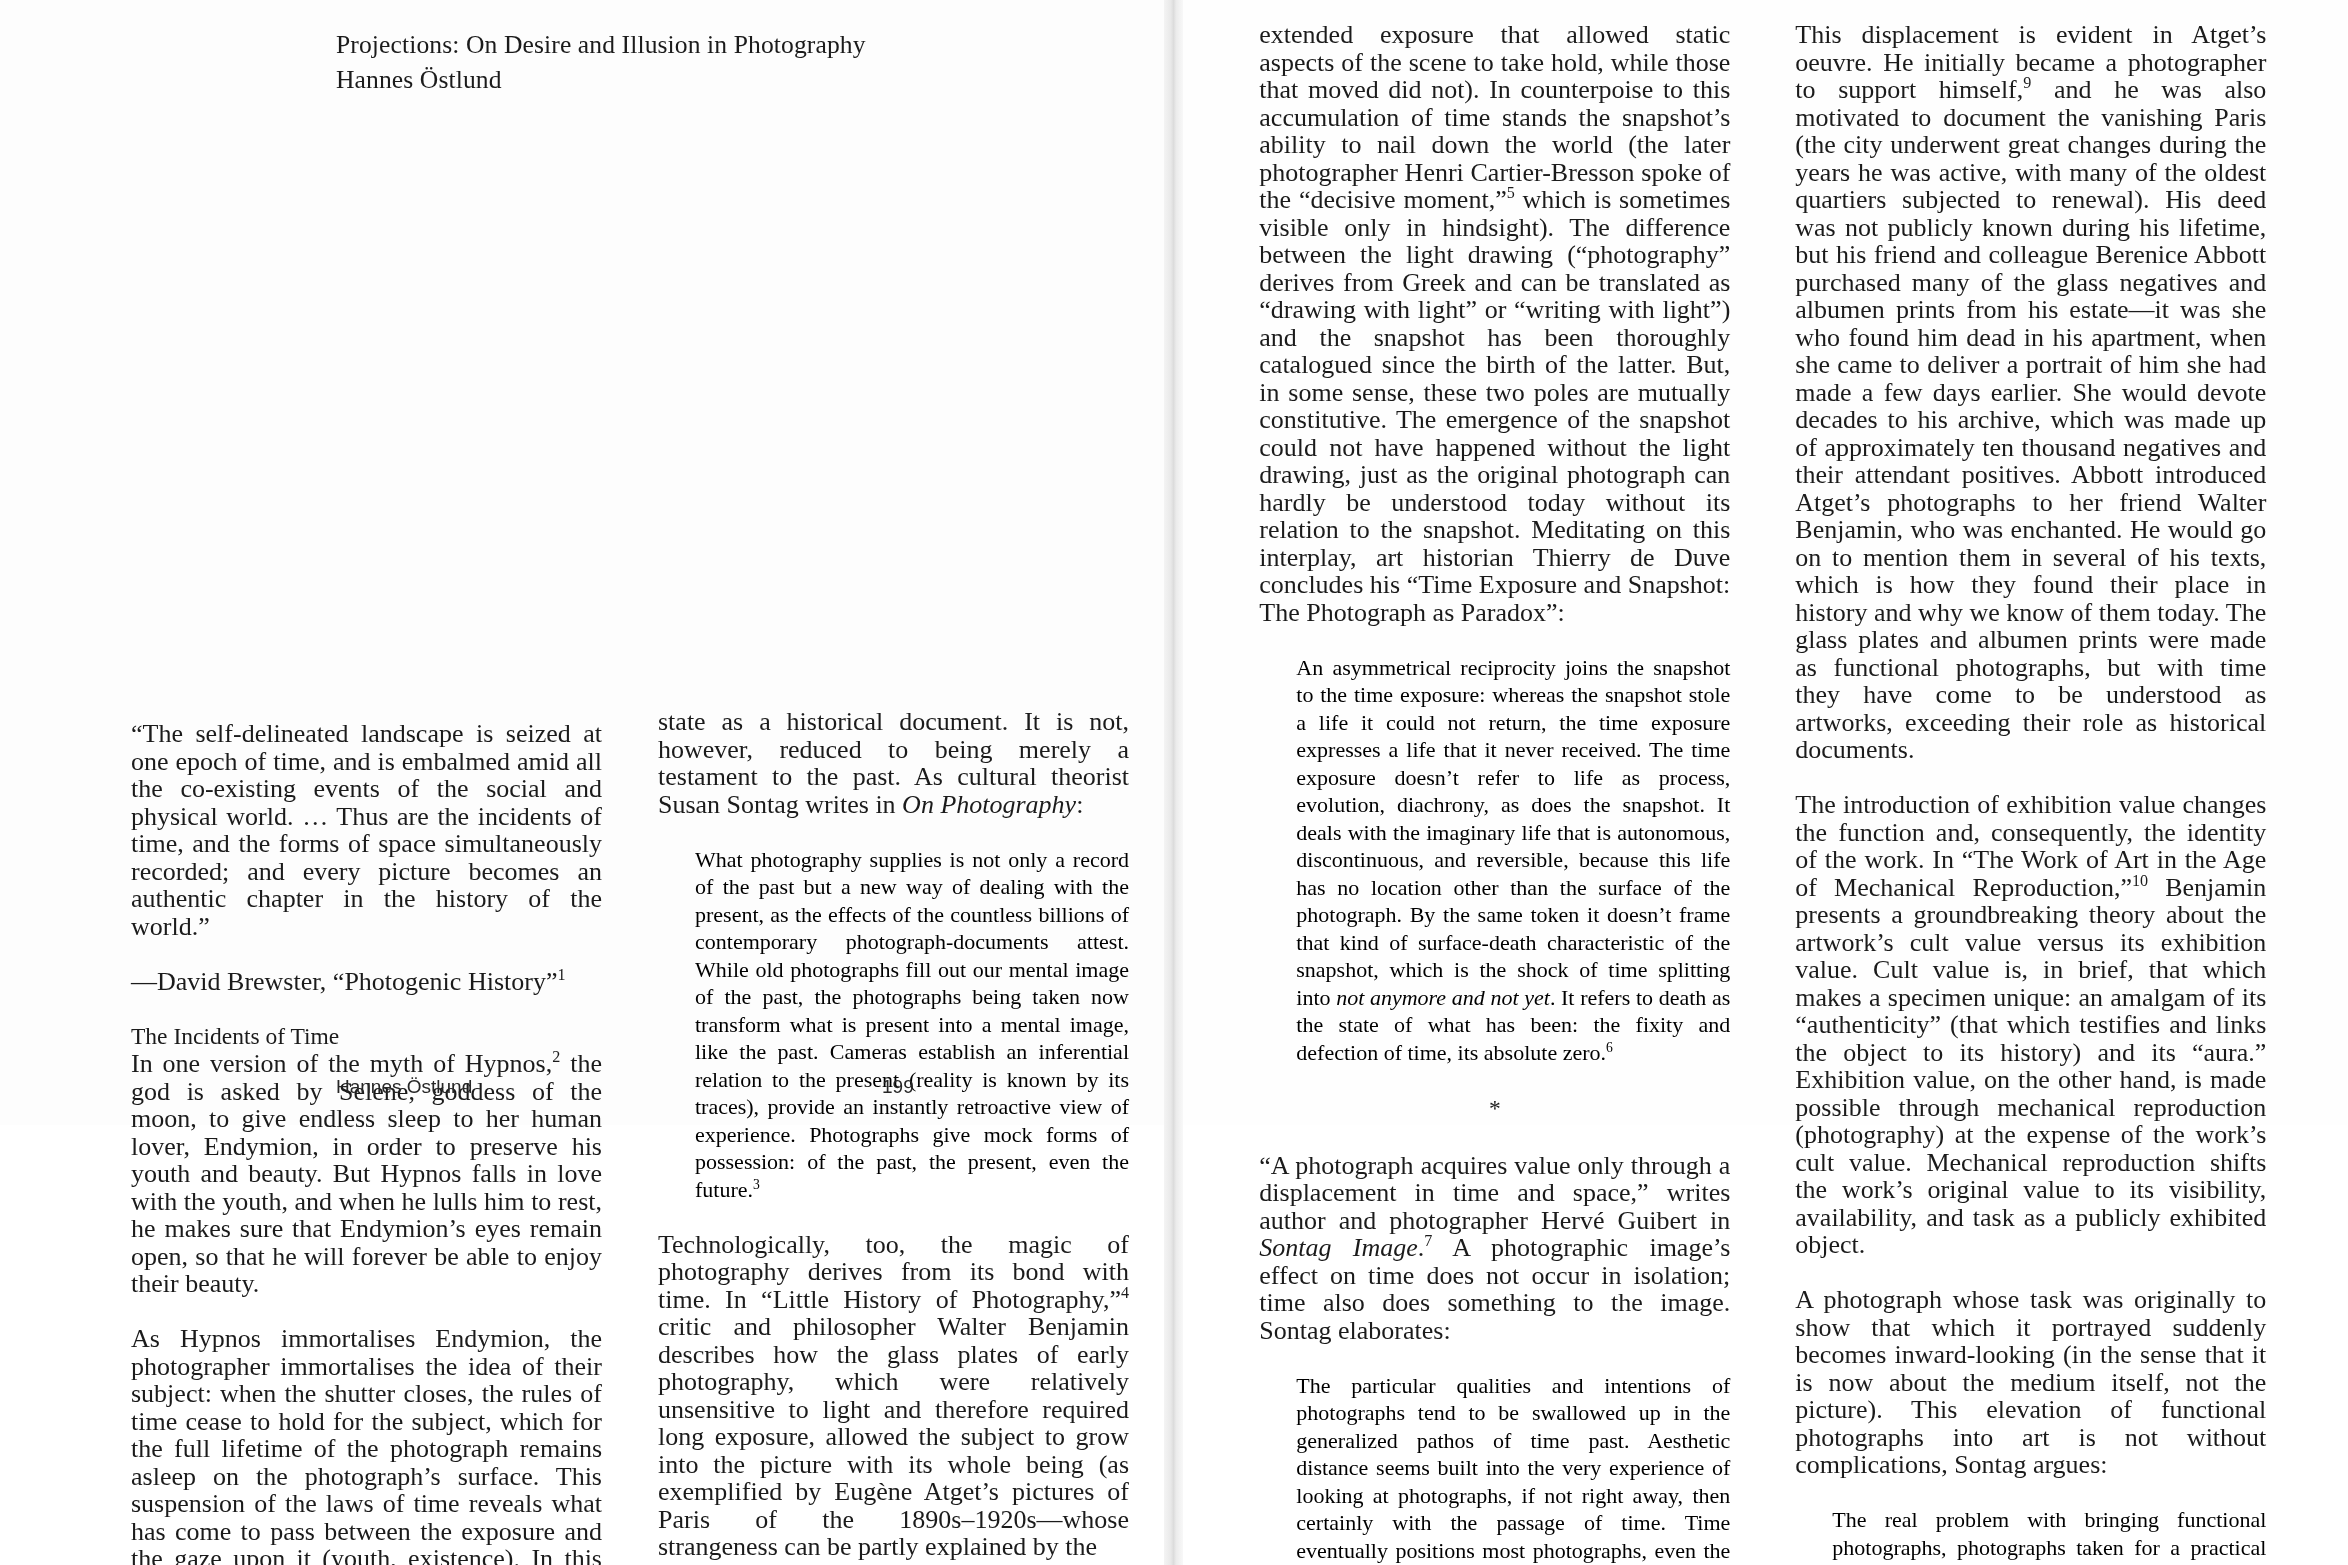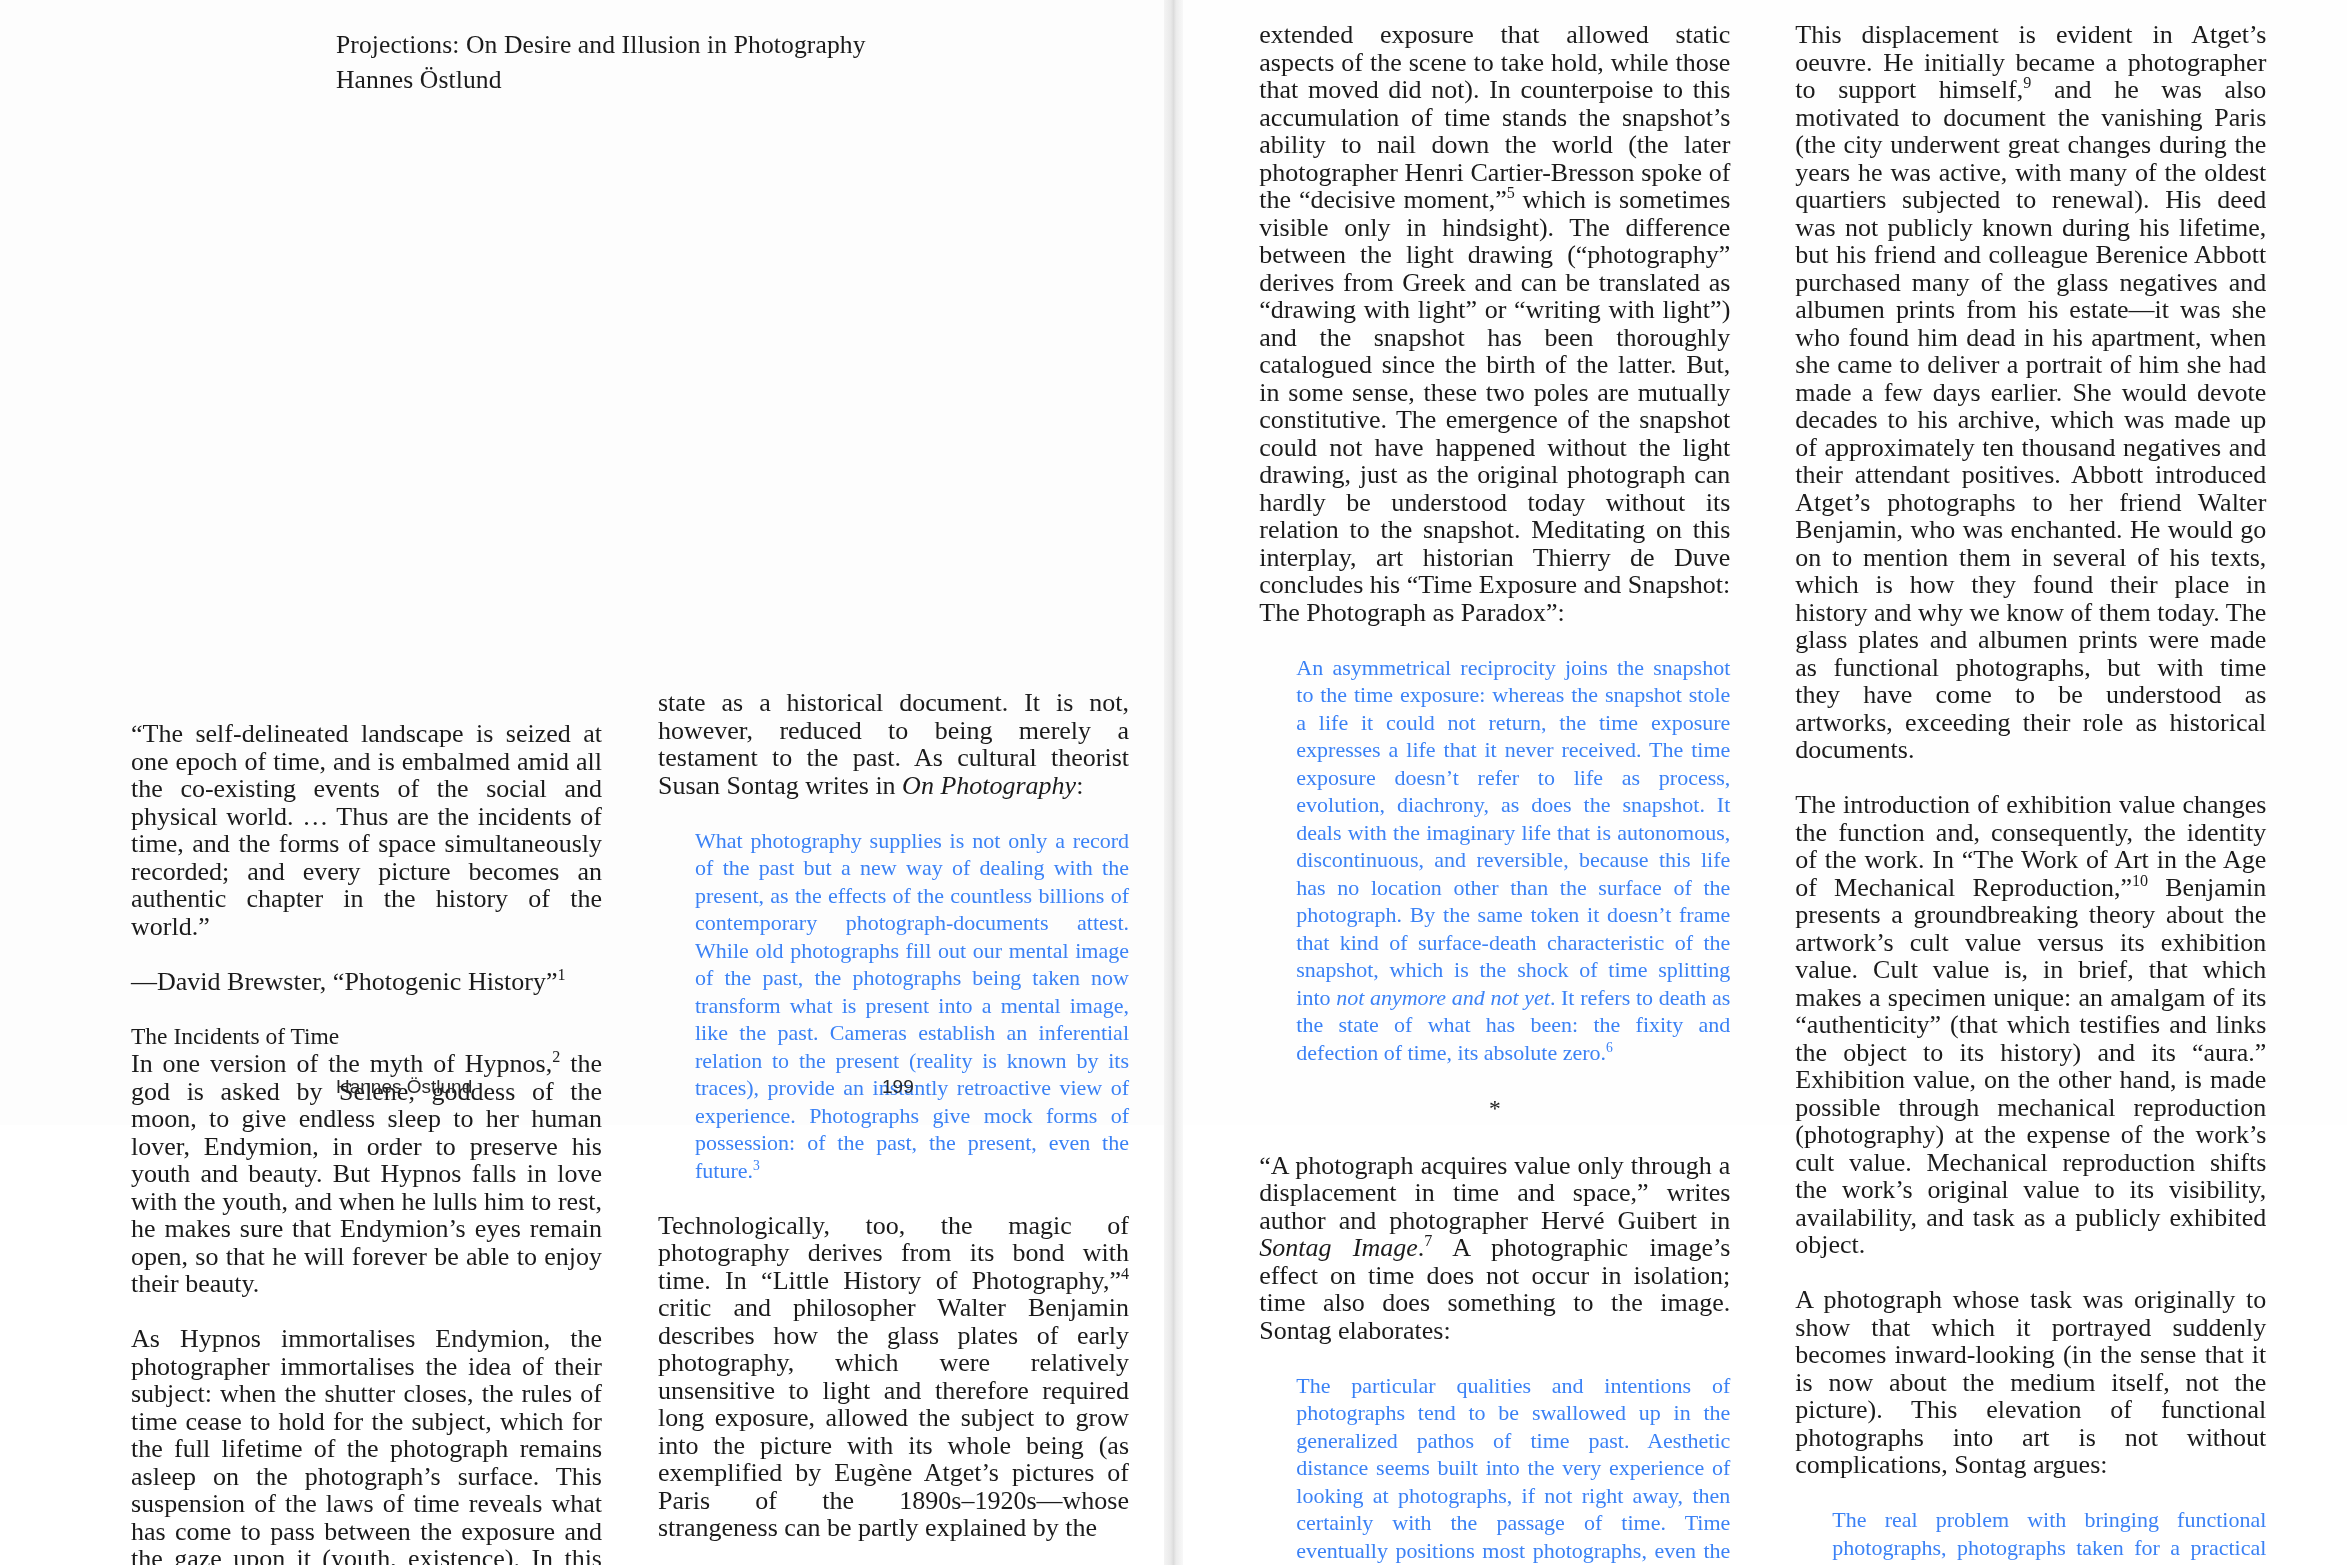--- a/index.html
+++ b/index.html
@@ -101,21 +101,21 @@
 
   .attribution {
     margin-top: 27.5px;
   }
 
   blockquote {
     margin: 27.5px 0 0 37px;
     font-size: 22px;
     line-height: 27.5px;
     text-align: justify;
-    color: #3b82f6;
+    color: #000000;
   }
   blockquote + p { margin-top: 27.5px; }
 
   sup {
     font-size: 0.62em;
     line-height: 0;
     vertical-align: 0.62em;
   }
   em, .it { font-style: italic; }
 
@@ -158,21 +158,21 @@
         <p>“The self-delineated landscape is seized at one epoch of time, and is embalmed amid all the co-existing events of the social and physical world. … Thus are the incidents of time, and the forms of space simultaneously recorded; and every picture becomes an authentic chapter in the history of the world.”</p>
         <p class="attribution"><span>—David Brewster, “Photogenic History”</span><sup>1</sup></p>
 
         <p class="section-title" style="margin-top:27.5px;">The Incidents of Time</p>
 
         <p><span>In one version of the myth of Hypnos,</span><sup>2</sup><span> the god is asked by Selene, goddess of the moon, to give endless sleep to her human lover, Endymion, in order to preserve his youth and beauty. But Hypnos falls in love with the youth, and when he lulls him to rest, he makes sure that Endymion’s eyes remain open, so that he will forever be able to enjoy their beauty.</span></p>
 
         <p>As Hypnos immortalises Endymion, the photographer immortalises the idea of their subject: when the shutter closes, the rules of time cease to hold for the subject, which for the full lifetime of the photograph remains asleep on the photograph’s surface. This suspension of the laws of time reveals what has come to pass between the exposure and the gaze upon it (youth, existence). In this way, the photographic image is, already in the moment it is created, relegated to a chronic</p>
       </div>
 
-      <div class="col col-b" style="top:689px;">
+      <div class="col col-b" style="top:708px;">
         <p><span>state as a historical document. It is not, however, reduced to being merely a testament to the past. As cultural theorist Susan Sontag writes in </span><em class="it">On Photography</em><span>:</span></p>
 
         <blockquote><span>What photography supplies is not only a record of the past but a new way of dealing with the present, as the effects of the countless billions of contemporary photograph-documents attest. While old photographs fill out our mental image of the past, the photographs being taken now transform what is present into a mental image, like the past. Cameras establish an inferential relation to the present (reality is known by its traces), provide an instantly retroactive view of experience. Photographs give mock forms of possession: of the past, the present, even the future.</span><sup>3</sup></blockquote>
 
         <p><span>Technologically, too, the magic of photography derives from its bond with time. In “Little History of Photography,”</span><sup>4</sup><span> critic and philosopher Walter Benjamin describes how the glass plates of early photography, which were relatively unsensitive to light and therefore required long exposure, allowed the subject to grow into the picture with its whole being (as exemplified by Eugène Atget’s pictures of Paris of the 1890s–1920s—whose strangeness can be partly explained by the</span></p>
       </div>
 
     </div>
 
     <div class="folio folio-name">Hannes Östlund</div>

